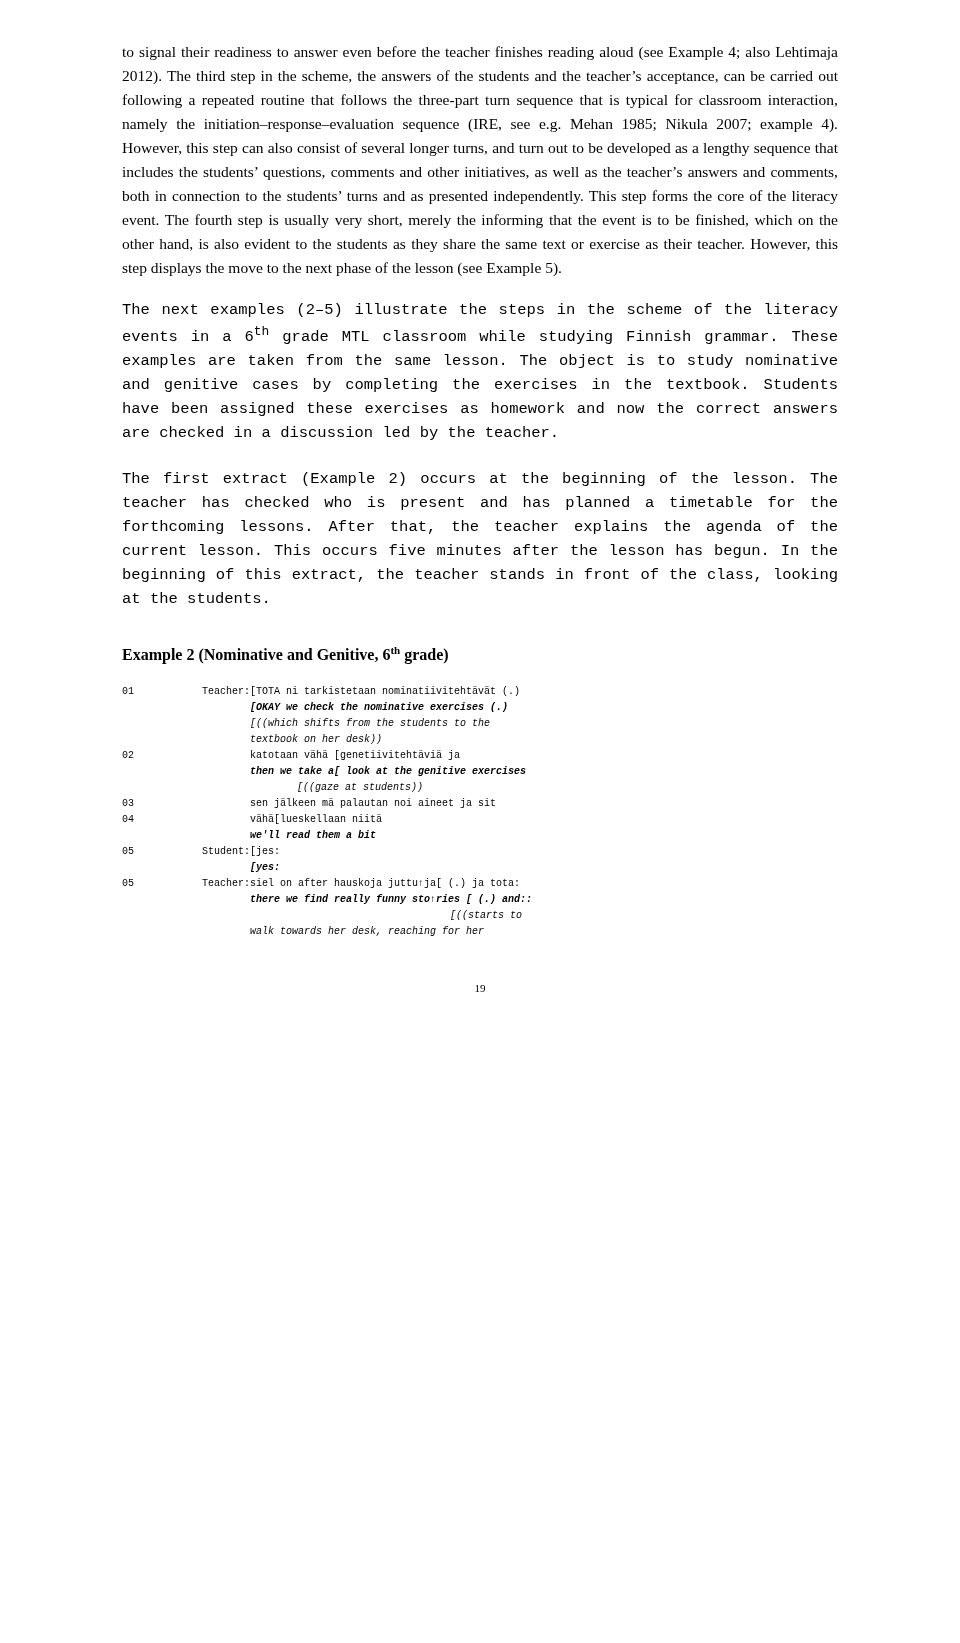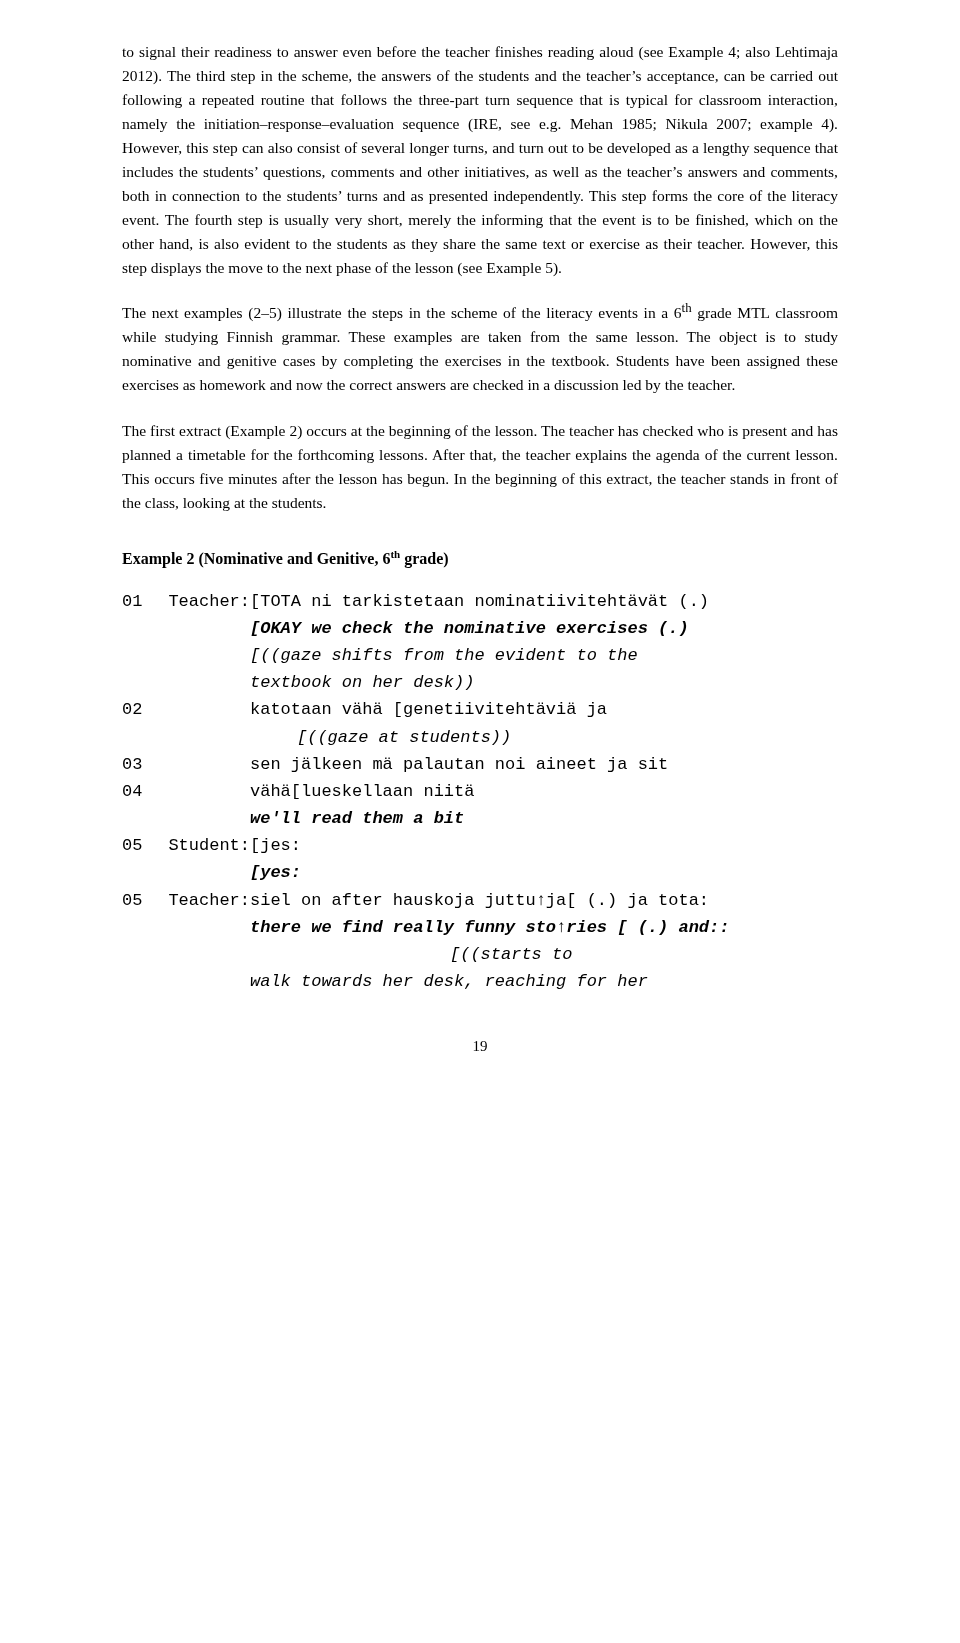--- a/index.html
+++ b/index.html
@@ -30,36 +30,37 @@
     }
 
     .text-block p {
       text-align: justify;
       margin-bottom: 0;
     }
 
     .section-gap {
       margin-top: 8px;
       margin-bottom: 22px;
+      font-family: Liberation Mono, monospace;
     }
 
     .example-heading {
       font-size: 16px;
       font-weight: bold;
       margin-top: 30px;
       margin-bottom: 16px;
     }
 
     .example-heading sup {
       font-size: 11px;
     }
 
     .transcript {
       font-family: "Courier New", Courier, monospace;
-      font-size: 17px;
+      font-size: 10px;
       line-height: 1.6;
       margin-top: 0;
     }
 
     .transcript-row {
       display: flex;
       flex-direction: row;
       align-items: flex-start;
       margin-bottom: 0;
     }
@@ -85,21 +86,21 @@
     }
 
     .italic-normal {
       font-style: italic;
       font-weight: normal;
     }
 
     .page-number {
       text-align: center;
       margin-top: 40px;
-      font-size: 15px;
+      font-size: 11px;
       font-family: "Times New Roman", Times, serif;
     }
 
     .indent-block2 {
       padding-left: 175px;
     }
   </style>
 </head>
 <body>
 
@@ -131,32 +132,37 @@
       <span class="utterance">[TOTA ni tarkistetaan nominatiivitehtävät (.)</span>
     </div>
     <div class="transcript-row">
       <span class="line-num"></span>
       <span class="speaker"></span>
       <span class="utterance italic-bold">[OKAY we check the nominative exercises (.)</span>
     </div>
     <div class="transcript-row">
       <span class="line-num"></span>
       <span class="speaker"></span>
-      <span class="utterance italic-normal">[((gaze shifts from the evident to the</span>
+      <span class="utterance italic-normal">[((which shifts from the students to the</span>
     </div>
     <div class="transcript-row">
       <span class="line-num"></span>
       <span class="speaker"></span>
       <span class="utterance italic-normal">textbook on her desk))</span>
     </div>
 
     <div class="transcript-row">
       <span class="line-num">02</span>
       <span class="speaker"></span>
       <span class="utterance">katotaan vähä [genetiivitehtäviä ja</span>
+    </div>
+    <div class="transcript-row">
+      <span class="line-num"></span>
+      <span class="speaker"></span>
+      <span class="utterance italic-bold">then we take a[ <span style="font-style:italic; font-weight:bold;">look at the genitive exercises</span></span>
     </div>
     <div class="transcript-row indent-block2">
       <span class="utterance italic-normal">[((gaze at students))</span>
     </div>
 
     <div class="transcript-row">
       <span class="line-num">03</span>
       <span class="speaker"></span>
       <span class="utterance">sen jälkeen mä palautan noi aineet ja sit</span>
     </div>

